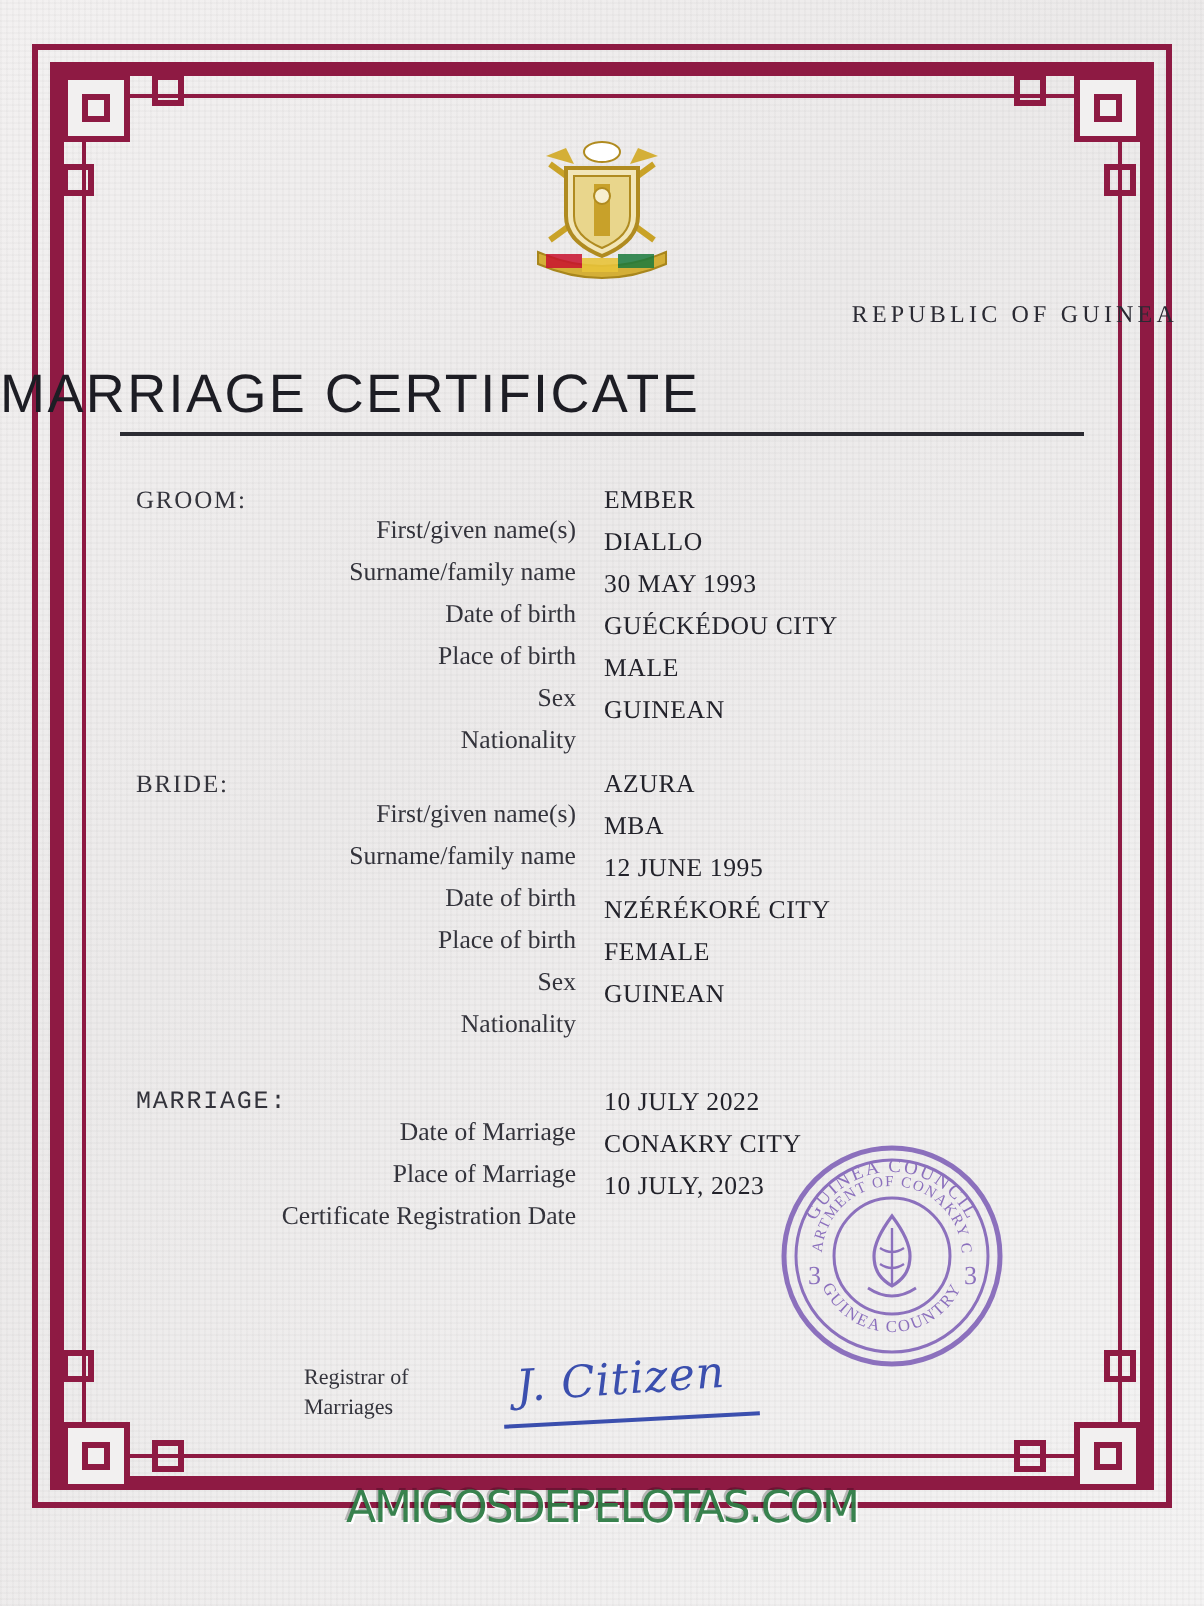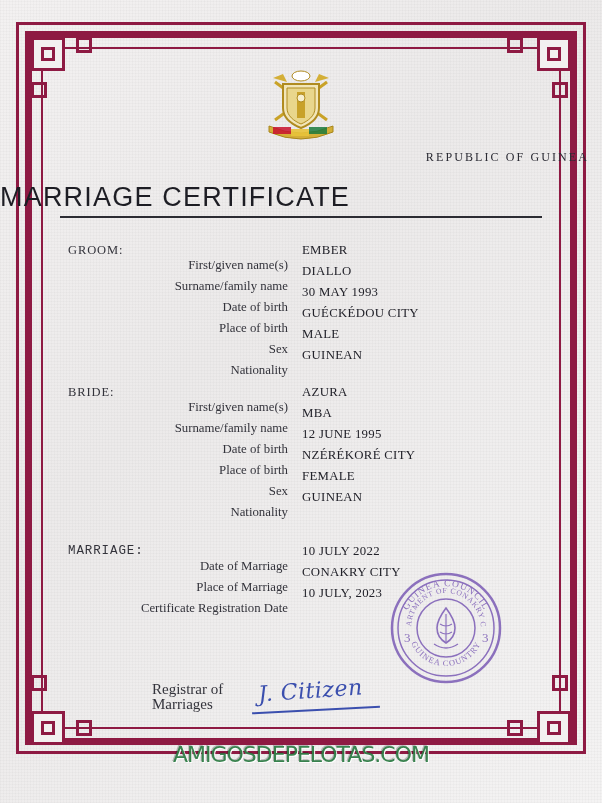--- a/index.html
+++ b/index.html
@@ -146,21 +146,21 @@
     letter-spacing: 0.3px;
     color: #22222a;
   }
 
   
   .sig-label {
     position: absolute;
     left: 152px;
     top: 682px;
     width: 90px;
-    font-size: 15px;
+    font-size: 11px;
     line-height: 15px;
     color: #33333b;
     text-align: left;
   }
   .sig-name {
     position: absolute;
     left: 258px;
     top: 678px;
     font-family: "DejaVu Serif", serif;
     font-style: italic;

